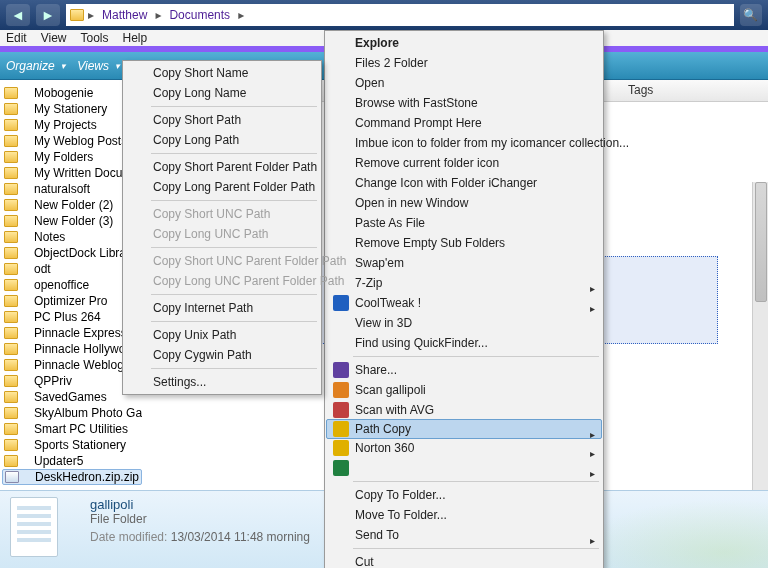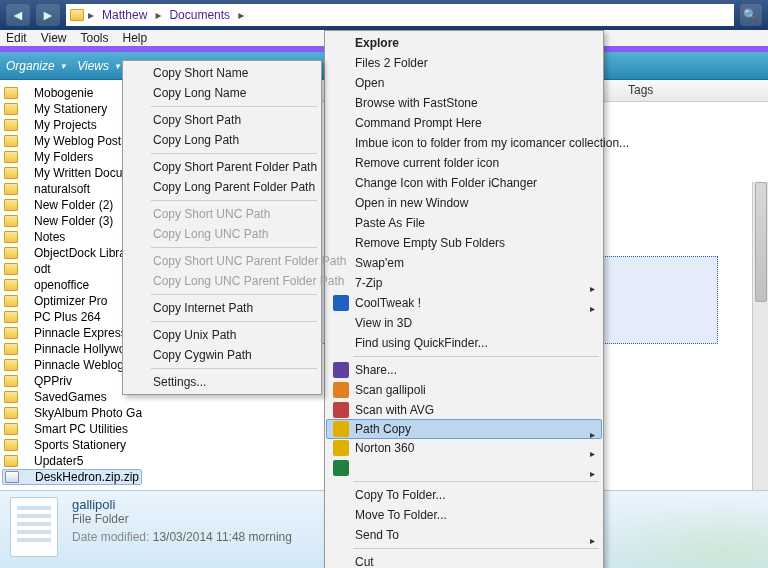--- a/index.html
+++ b/index.html
@@ -19,21 +19,21 @@
   .toolbar .actions span { font-size:11px; }
   .columnhdr { position:absolute; left:300px; top:80px; right:0; height:22px; background:linear-gradient(#fafafa,#e8e8e8); border-bottom:1px solid #ccc; }
   .columnhdr .tags { position:absolute; left:328px; top:3px; color:#333; }
   .main { position:absolute; left:0; top:80px; bottom:0; right:0; }
   .folders { position:absolute; left:2px; top:5px; width:140px; }
   .folders .item { display:flex; align-items:center; height:16px; padding-left:2px; gap:16px; white-space:nowrap; overflow:hidden; }
   .folders .item.sel { background:#d8e8f8; border:1px solid #8ab4e0; border-radius:2px; }
   .ficon { width:14px; height:12px; background:linear-gradient(#ffe79a,#f1c24a); border:1px solid #d4a020; border-radius:1px; display:inline-block; flex-shrink:0;}
   .zipicon { width:14px; height:12px; background:linear-gradient(#fff,#cde); border:1px solid #88a; border-radius:1px; display:inline-block; flex-shrink:0;}
   .midcol { position:absolute; left:288px; top:22px; width:40px; }
-  .details { position:absolute; left:0; bottom:0; right:0; height:78px; background:linear-gradient(#eaf4fc,#d2e8f6); border-top:1px solid #b0cde4; padding:6px 10px; display:flex; gap:14px; }
+  .details { position:absolute; left:0; bottom:0; right:0; height:78px; background:linear-gradient(#eaf4fc,#d2e8f6); border-top:1px solid #b0cde4; padding:6px 10px; display:flex; gap:32px; }
   .details .thumb { width:48px; height:60px; background:#fff; border:1px solid #b8ccda; border-radius:2px; position:relative; }
   .details .thumb::before { content:""; position:absolute; left:6px; top:8px; right:6px; height:4px; background:#cfe1ee; box-shadow:0 8px 0 #cfe1ee,0 16px 0 #cfe1ee,0 24px 0 #cfe1ee,0 32px 0 #cfe1ee; }
   .details .info .name { font-size:13px; color:#1a4d7a; }
   .details .info .type { color:#666; }
   .details .info .mod { color:#666; margin-top:4px; }
   .details .info .mod .lbl { color:#888; }
   .details .swirl { position:absolute; right:0; bottom:0; width:220px; height:78px; pointer-events:none; background:radial-gradient(ellipse at 80% 80%, rgba(180,220,120,.25), transparent 60%); }
   .ctx { position:absolute; background:#f2f2f2; border:1px solid #9a9a9a; box-shadow:3px 3px 5px rgba(0,0,0,.25); padding:2px; }
   .ctx .row { height:20px; display:flex; align-items:center; padding:0 20px 0 28px; color:#222; position:relative; white-space:nowrap; }
   .ctx .row.dis { color:#a0a0a0; }

